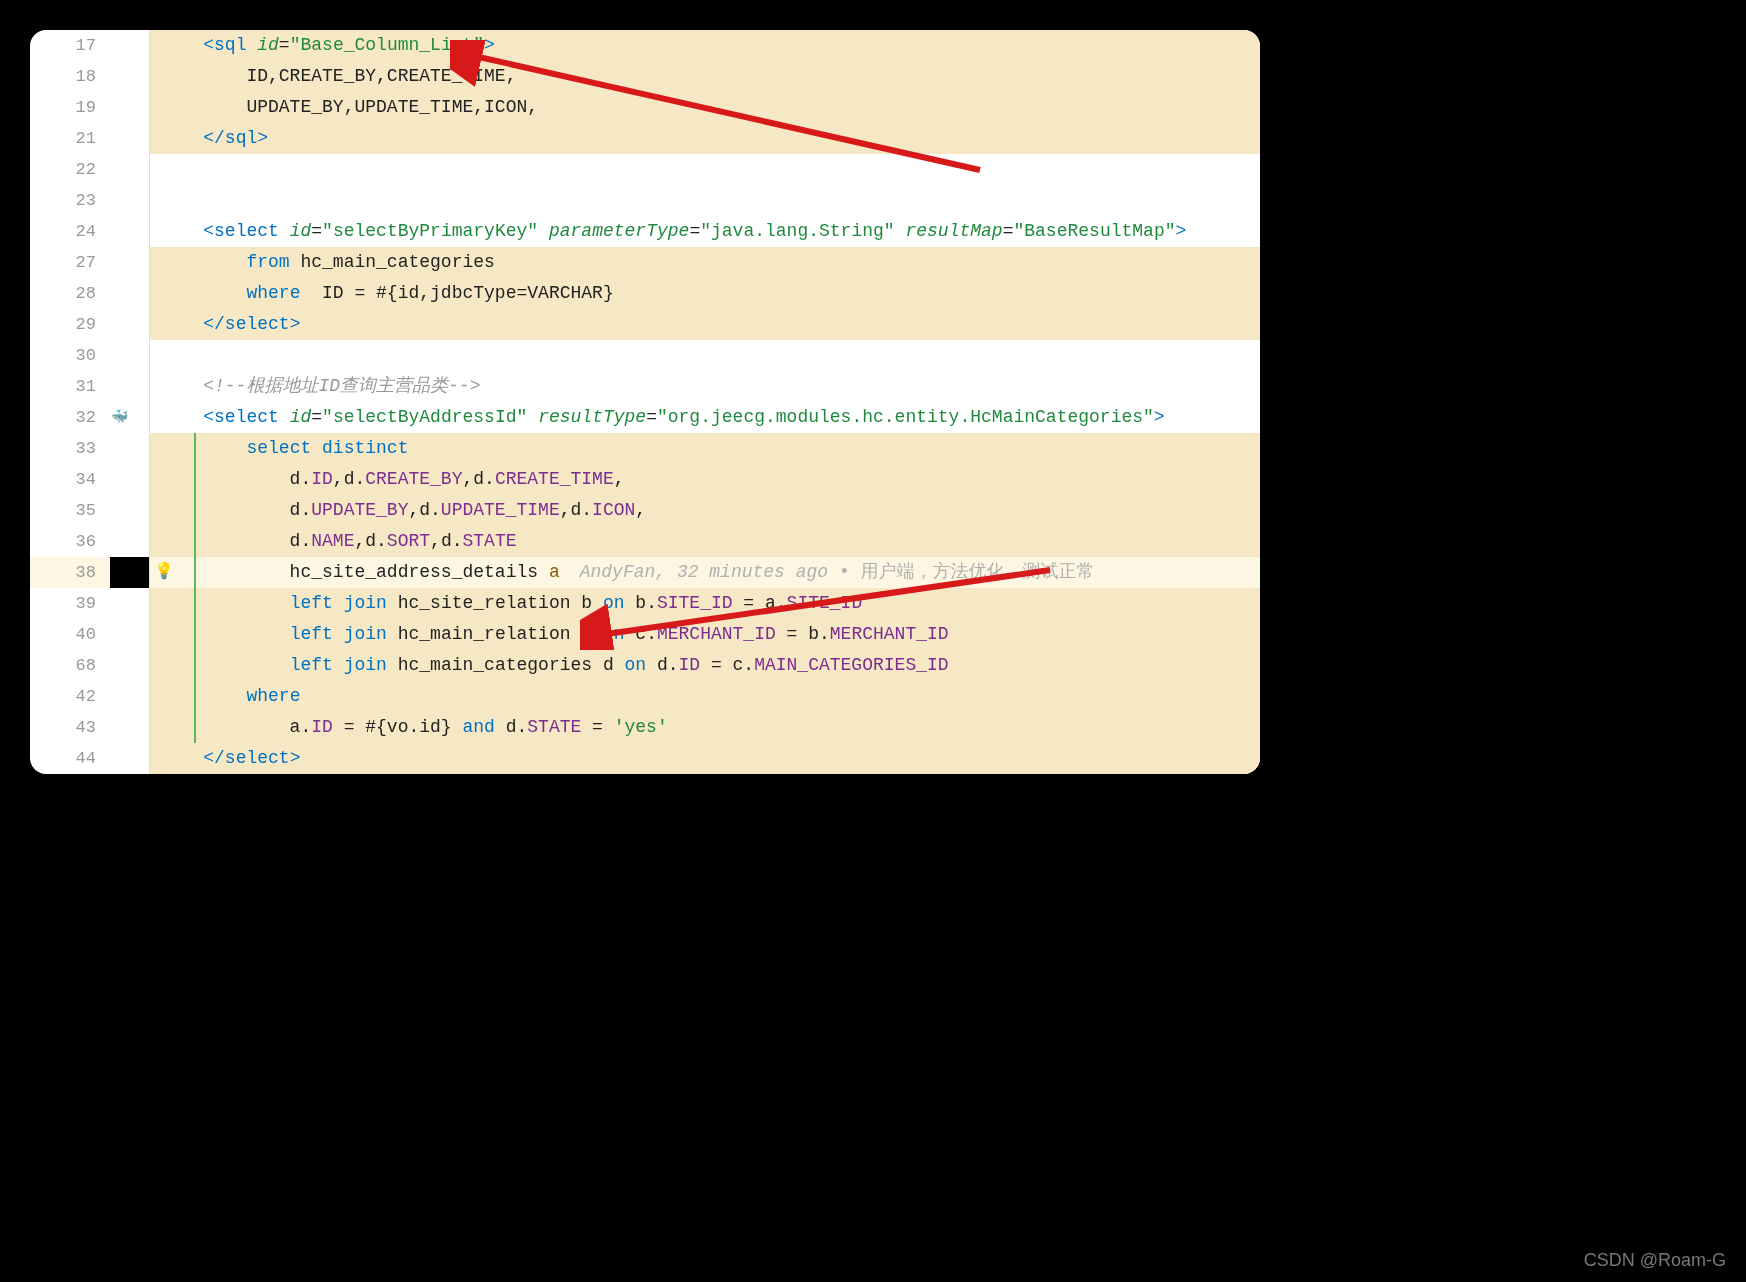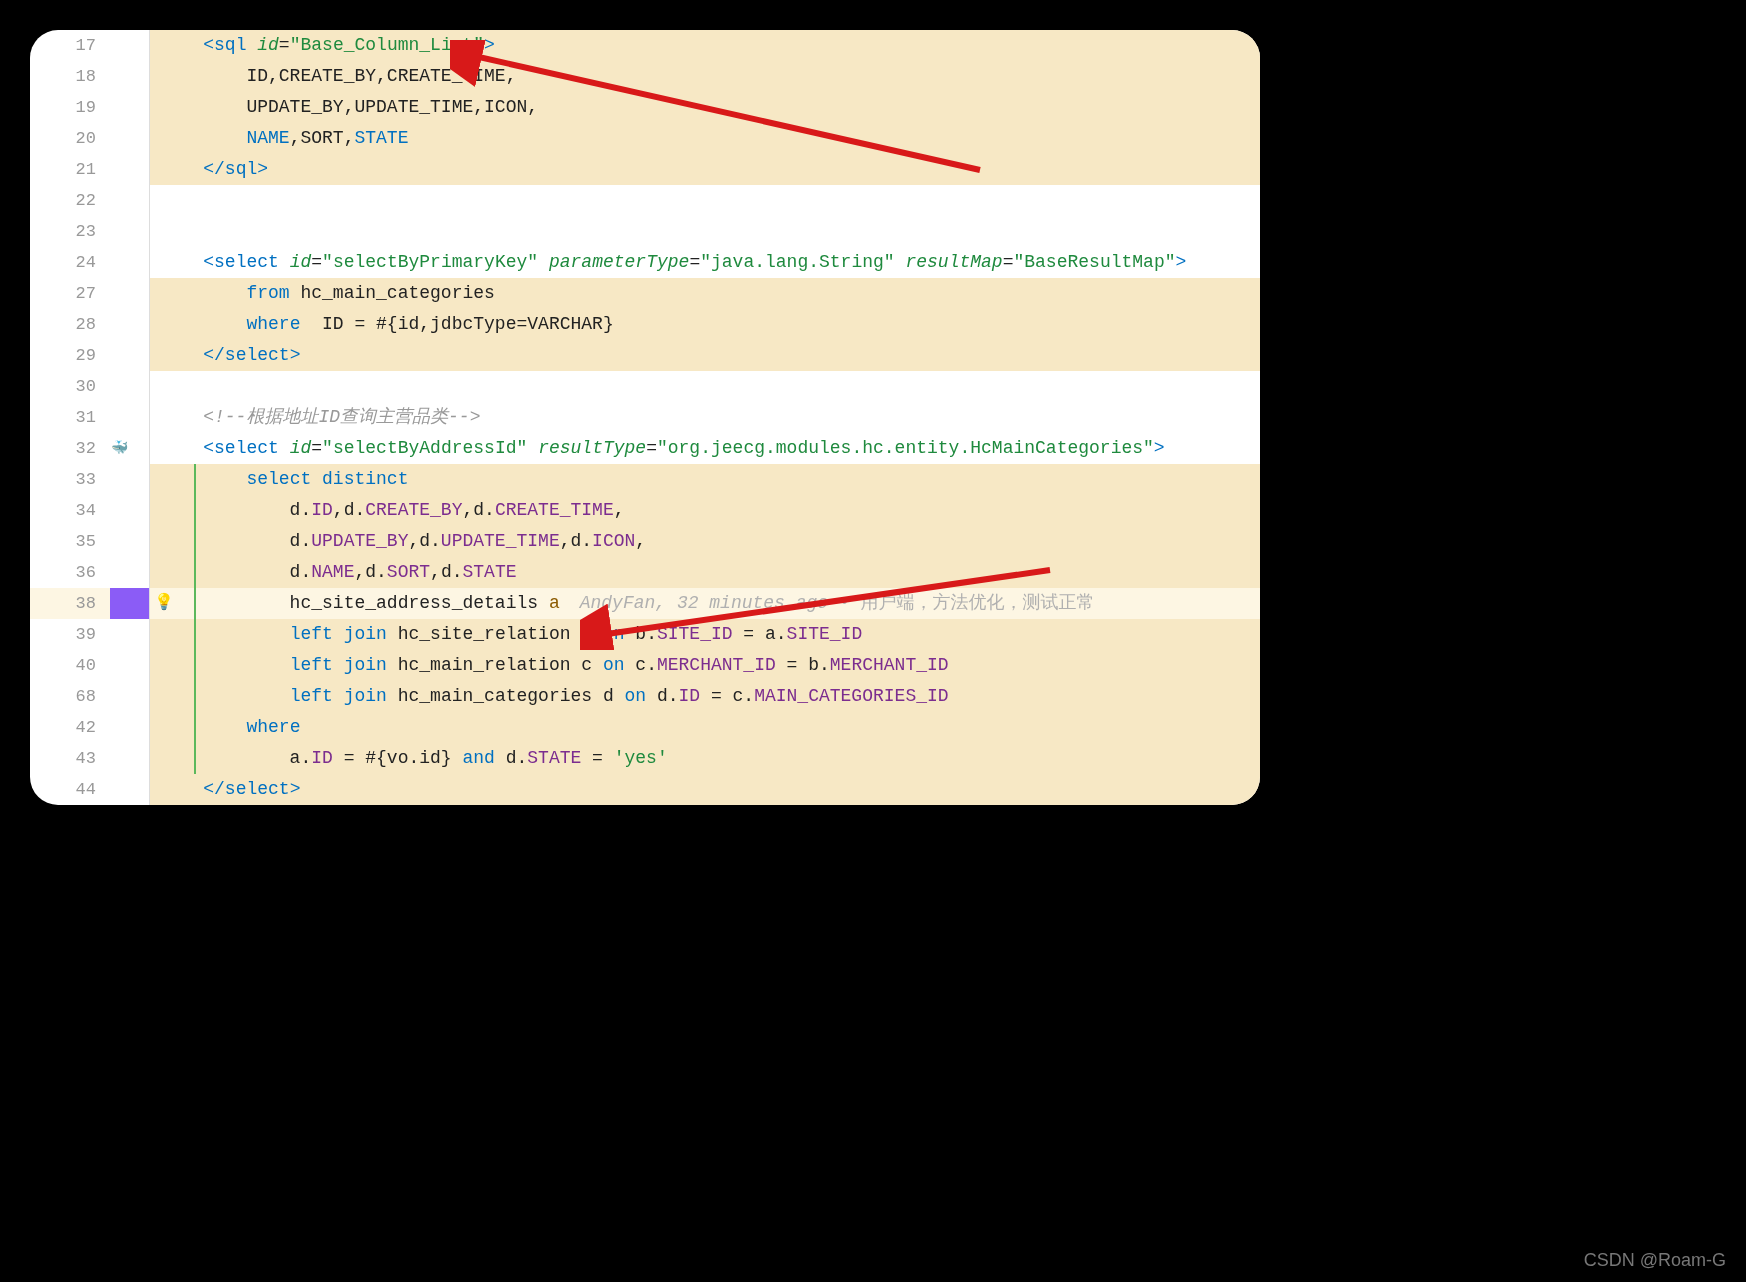--- a/index.html
+++ b/index.html
@@ -6,21 +6,21 @@
     body {
       background: #000;
       font-family: 'Consolas', 'Monaco', 'Courier New', monospace;
       font-size: 18px;
       line-height: 31px;
       padding: 0;
     }
     .container {
       background: #fff;
       margin: 30px;
-      border-radius: 28px;
+      border-radius: 16px;
       overflow: hidden;
       position: relative;
       width: 1230px;
     }
     .line {
       display: flex;
       align-items: stretch;
       min-height: 31px;
       position: relative;
     }
@@ -113,26 +113,20 @@
         <div class="separator"></div>
         <div class="code hl-yellow"><span class="text-black">        ID,CREATE_BY,CREATE_TIME,</span></div>
       </div>
       <div class="line">
         <div class="gutter">19</div>
         <div class="marker"></div>
         <div class="separator"></div>
         <div class="code hl-yellow"><span class="text-black">        UPDATE_BY,UPDATE_TIME,ICON,</span></div>
       </div>
       <div class="line">
-        <div class="gutter">20</div>
-        <div class="marker"></div>
-        <div class="separator"></div>
-        <div class="code hl-yellow"><span>        </span><span class="kw">NAME</span><span class="text-black">,SORT,</span><span class="kw">STATE</span></div>
-      </div>
-      <div class="line">
         <div class="gutter">21</div>
         <div class="marker"></div>
         <div class="separator"></div>
         <div class="code hl-yellow"><span>    </span><span class="tag">&lt;/</span><span class="tag">sql</span><span class="tag">&gt;</span></div>
       </div>
       <div class="line">
         <div class="gutter">22</div>
         <div class="marker"></div>
         <div class="separator"></div>
         <div class="code"></div>
@@ -204,21 +198,21 @@
         <div class="marker"></div>
         <div class="separator"></div>
         <div class="code hl-yellow"><span class="indent-guide" style="left: 44px;"></span><span class="text-black">            d.</span><span class="func">UPDATE_BY</span><span class="text-black">,d.</span><span class="func">UPDATE_TIME</span><span class="text-black">,d.</span><span class="func">ICON</span><span class="text-black">,</span></div>
       </div>
       <div class="line">
         <div class="gutter">36</div>
         <div class="marker"></div>
         <div class="separator"></div>
         <div class="code hl-yellow"><span class="indent-guide" style="left: 44px;"></span><span class="text-black">            d.</span><span class="func">NAME</span><span class="text-black">,d.</span><span class="func">SORT</span><span class="text-black">,d.</span><span class="func">STATE</span></div>
       </div>
-      <div class="line" style="background: #8b5cf6;">
+      <div class="line" style="background: #000000;">
         <div class="gutter" style="background: rgb(253, 246, 227);">38</div>
         <div class="marker"></div>
         <div class="separator"></div>
         <div class="code hl-active"><span class="bulb-icon" style="position: absolute; left: 4px;">💡</span><span class="indent-guide" style="left: 44px;"></span><span class="text-black">            hc_site_address_details </span><span class="field">a</span><span class="blame"><span>AndyFan, 32 minutes ago</span> <span class="blame-cn">• 用户端，方法优化，测试正常</span></span></div>
       </div>
       <div class="line">
         <div class="gutter">39</div>
         <div class="marker"></div>
         <div class="separator"></div>
         <div class="code hl-yellow"><span class="indent-guide" style="left: 44px;"></span><span>            </span><span class="kw">left</span><span> </span><span class="kw">join</span><span class="text-black"> hc_site_relation b </span><span class="kw">on</span><span class="text-black"> b.</span><span class="func">SITE_ID</span><span class="text-black"> = a.</span><span class="func">SITE_ID</span></div>

